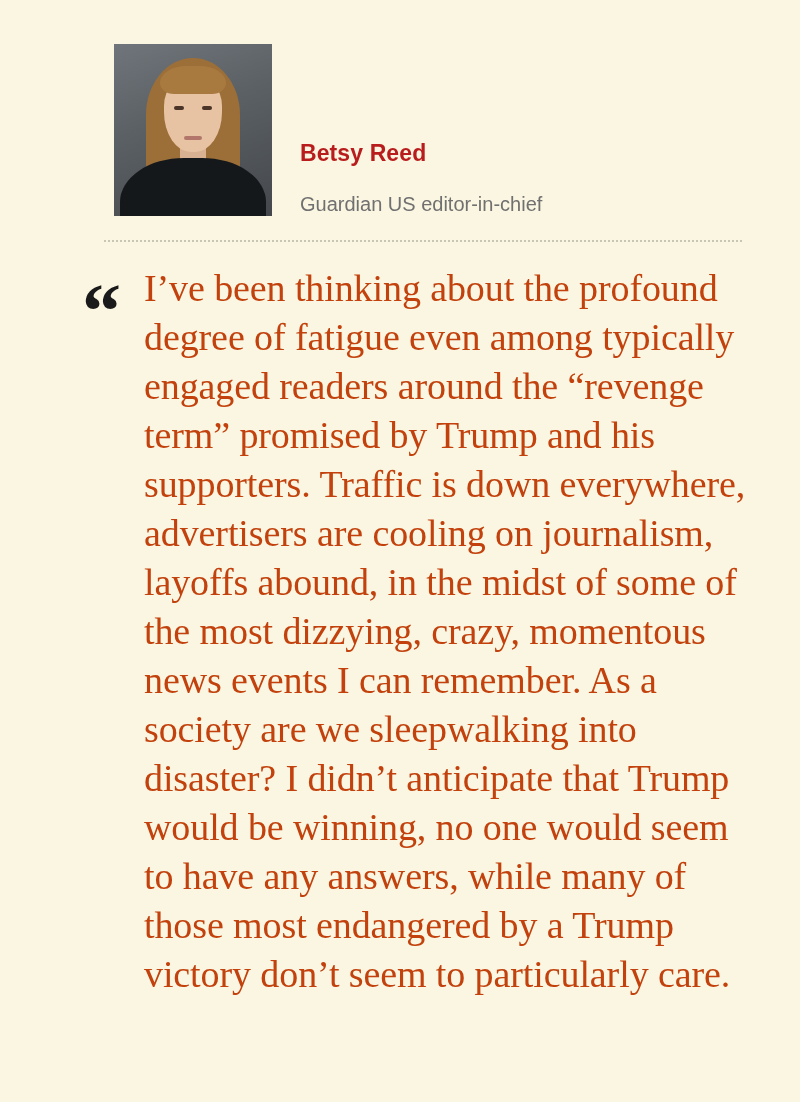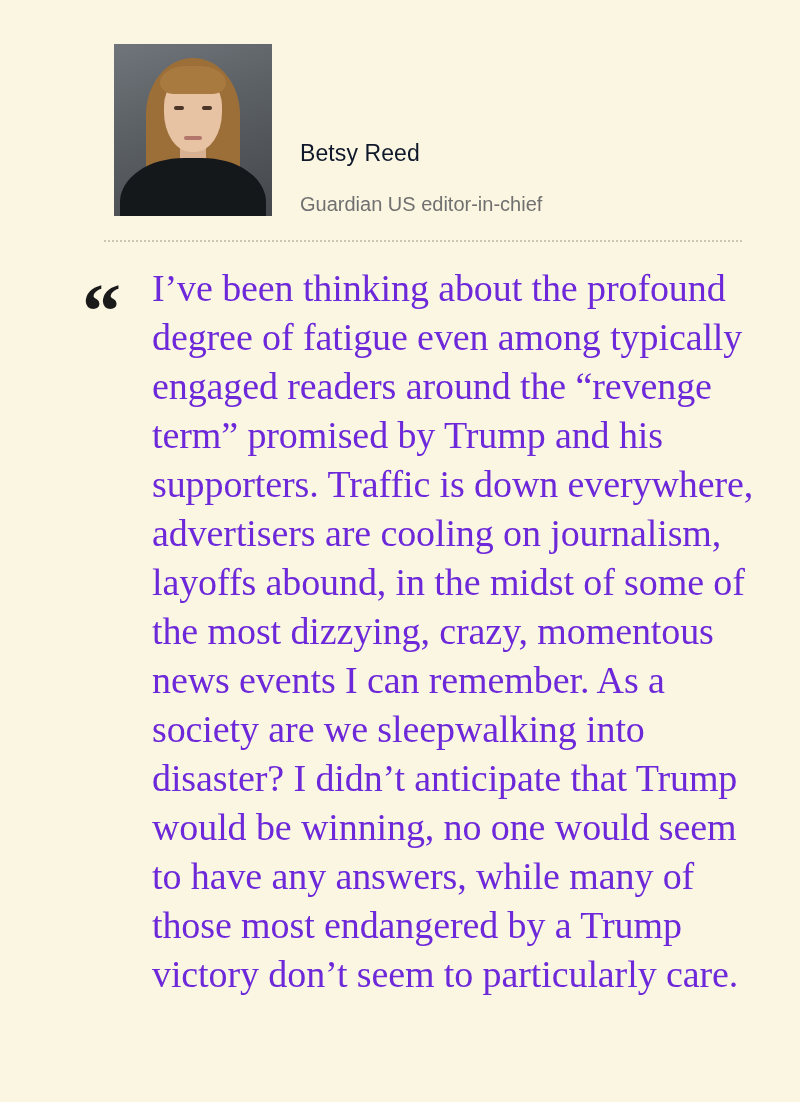--- a/index.html
+++ b/index.html
@@ -103,22 +103,22 @@
     width: 26px;
     height: 28px;
     background: #d8b193;
   }
   .byline-text {
     padding-left: 28px;
     padding-top: 96px;
   }
   .byline-name {
     font-size: 23px;
-    font-weight: 400;
-    color: #0f172a;
+    font-weight: 700;
+    color: #b91c1c;
     letter-spacing: 0.1px;
     line-height: 1.2;
   }
   .byline-role {
     margin-top: 24px;
     font-size: 20px;
     color: #707070;
     line-height: 1.2;
   }
   .divider {
@@ -139,24 +139,23 @@
     color: #1a1a1a;
     font-weight: 700;
     width: 62px;
     margin-top: 12px;
     user-select: none;
   }
   .quote-text {
     font-family: "Liberation Serif", serif;
     font-size: 38px;
     line-height: 49px;
-    color: #6d28d9;
+    color: #c2410c;
     letter-spacing: -0.1px;
     max-width: 640px;
-    margin-left: 8px;
   }
 </style>
 </head>
 <body>
 
 <div class="card">
 
   <div class="byline">
     <div class="avatar">
       <div class="bg"></div>

